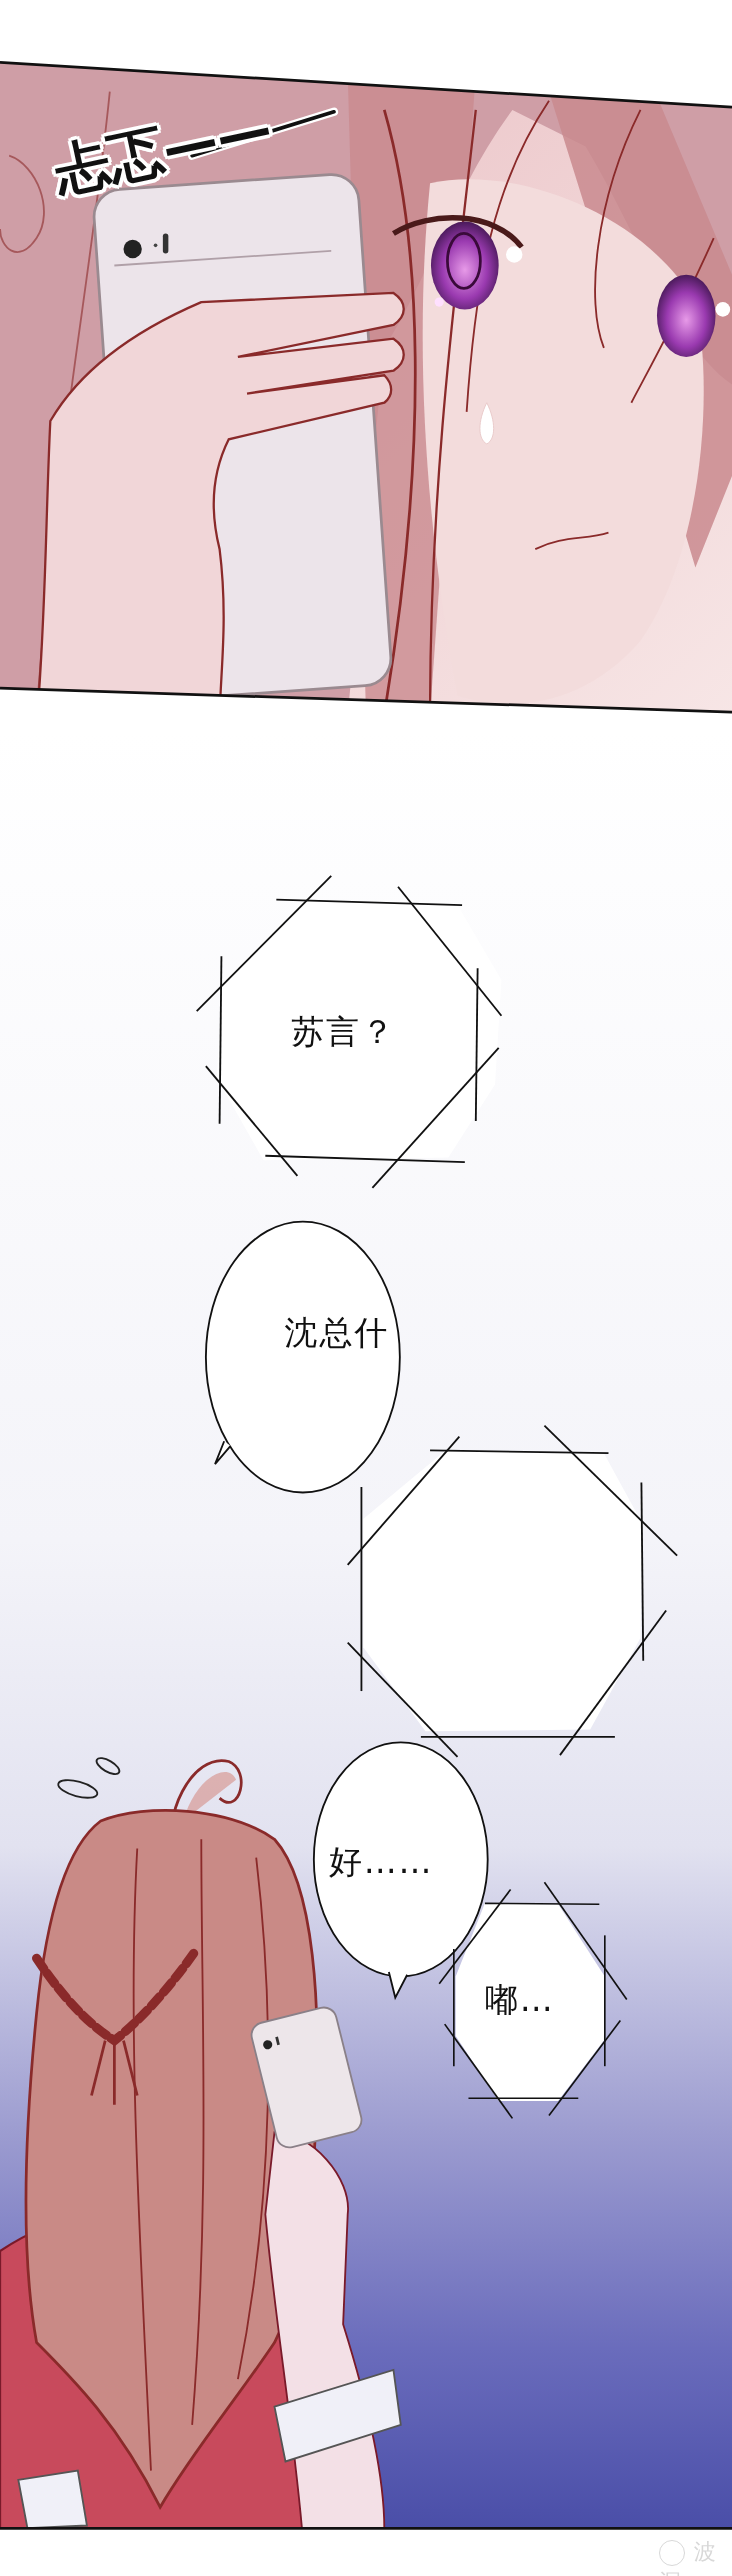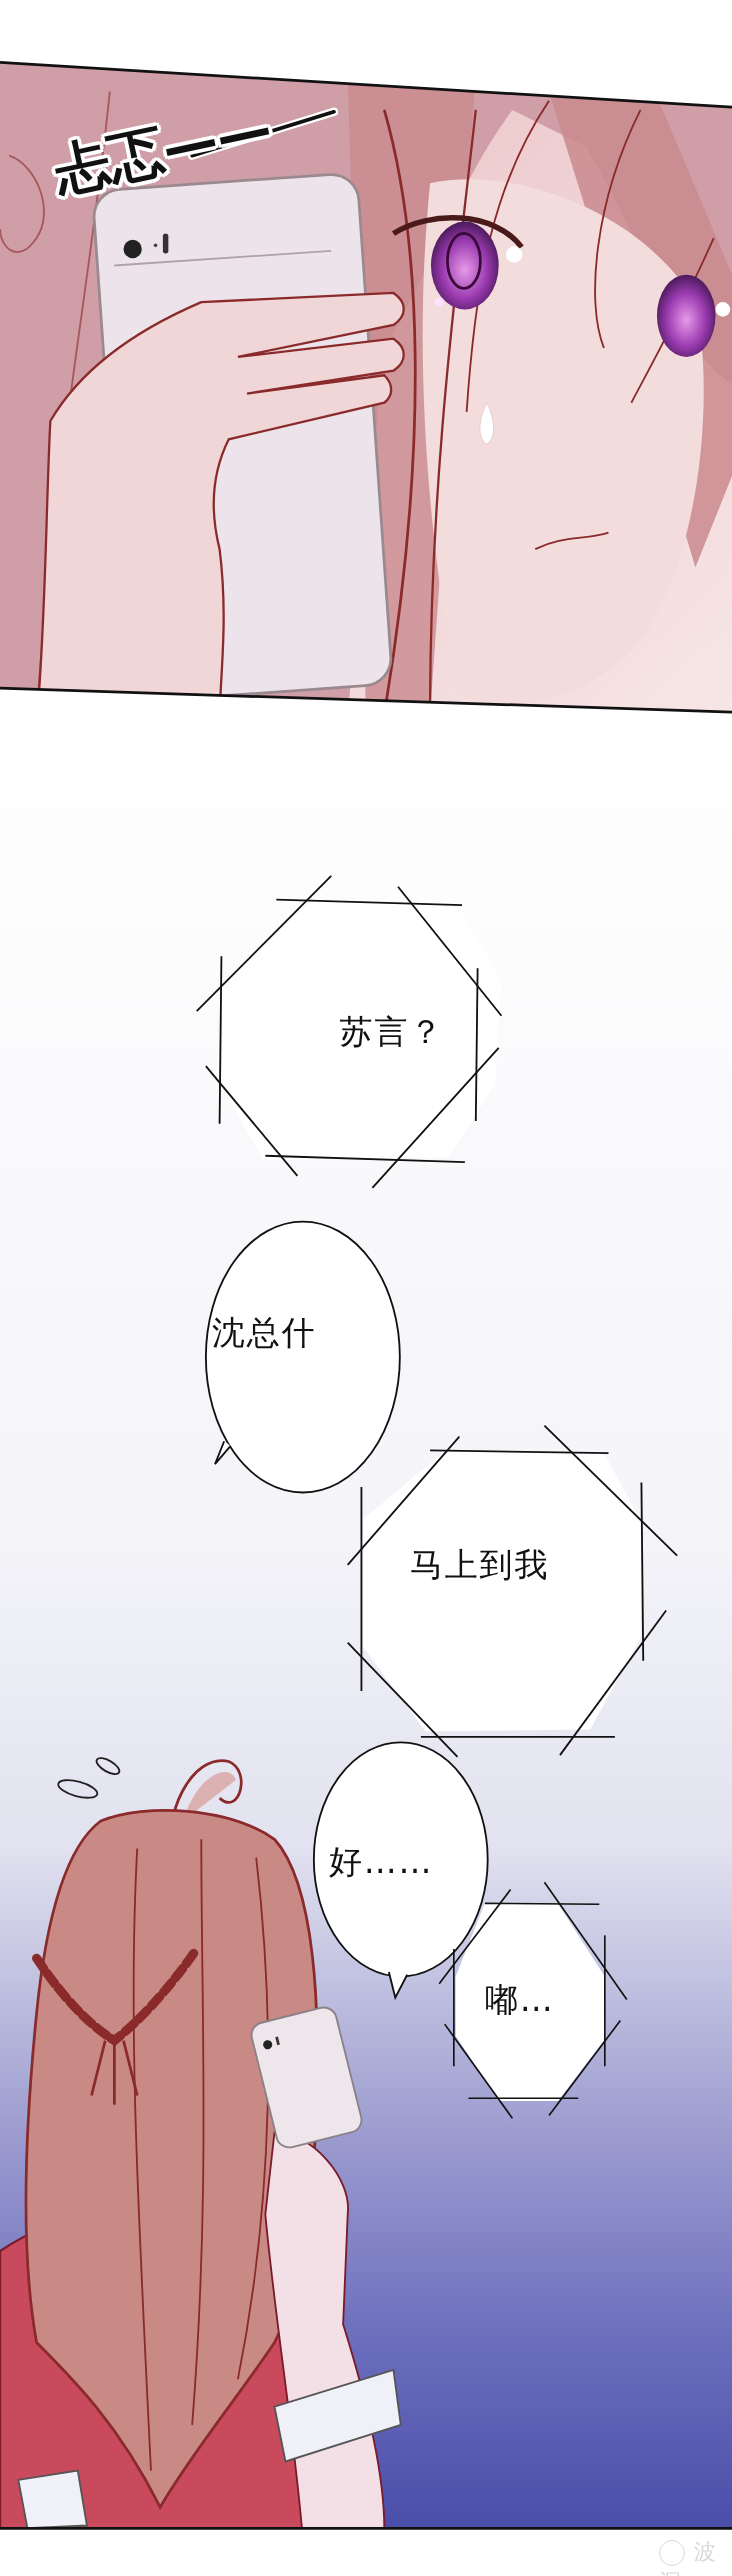--- a/index.html
+++ b/index.html
@@ -1,20 +1,20 @@
 <!DOCTYPE html>
 <html style="font-size:14.6px"><head>
 <meta charset="utf-8">
 <style>
   html, body { margin:0; padding:0; background:#ffffff; }
   body { width:732px; height:2576px; position:relative; overflow:hidden;
          font-family:"DejaVu Sans","Liberation Sans",sans-serif; }
   .layer { position:absolute; left:0; top:0; width:732px; height:2576px; }
   .bubble-text { position:absolute; color:#111; font-size:33px; line-height:46px;
-                 text-align:right; font-family:"DejaVu Sans",sans-serif; letter-spacing:1.8px; }
+                 text-align:center; font-family:"DejaVu Sans",sans-serif; letter-spacing:1.8px; }
   .sfx { position:absolute; font-family:"DejaVu Sans",sans-serif; font-weight:bold;
          font-size:55px; color:#111;
          text-shadow: 3.7px 0 #fff,-3.7px 0 #fff,0 3.7px #fff,0 -3.7px #fff,2.7px 2.7px #fff,-2.7px -2.7px #fff,2.7px -2.7px #fff,-2.7px 2.7px #fff;
          transform:rotate(-12deg); transform-origin:left top; white-space:nowrap; }
   .watermark { position:absolute; color:#d8d8d8; font-size:22px; font-family:"DejaVu Sans",sans-serif; }
 </style>
 </head>
 <body>
 
 <svg class="layer" width="732" height="2576" viewBox="0 0 800 2815" xmlns="http://www.w3.org/2000/svg">
@@ -180,26 +180,25 @@
 </svg>
 
 <div class="sfx" style="left:48px; top:137px;">
   <span>忐忑——</span>
 </div>
 
 <div class="bubble-text" style="left:243px; top:1009px; width:201px;">
   <span>苏言？</span>
 </div>
 
-<div class="bubble-text" style="left:212px; top:1310px; width:165px; text-align:left;">
+<div class="bubble-text" style="left:224px; top:1310px; width:165px; text-align:right;">
   <div>沈总什</div>
 </div>
 
 <div class="bubble-text" style="left:410px; top:1542px; width:220px; text-align:left;">
-  <div>马上到我</div>
 </div>
 
 <div class="bubble-text" style="left:329px; top:1839px; width:146px; text-align:left;">
   <span>好……</span>
 </div>
 
 <div class="bubble-text" style="left:485px; top:1977px; width:110px; text-align:left;">
   <span>嘟…</span>
 </div>
 

